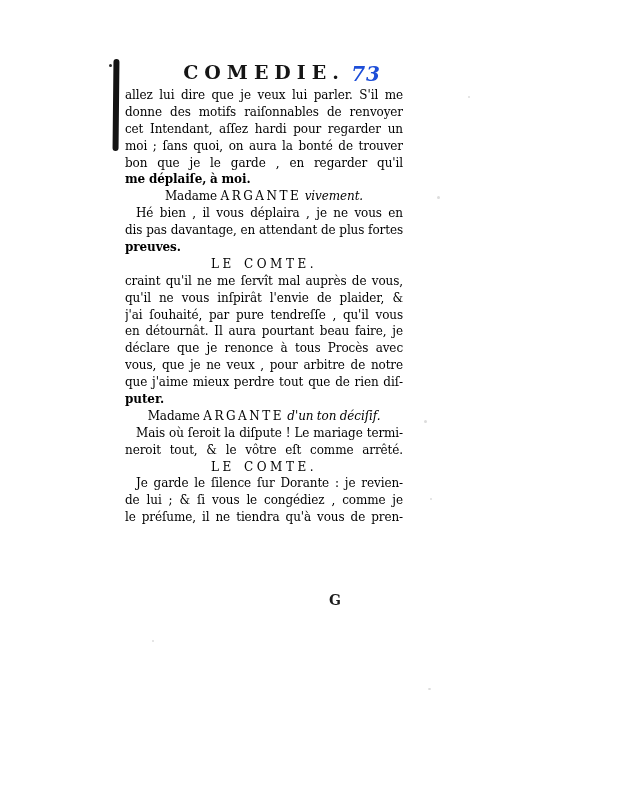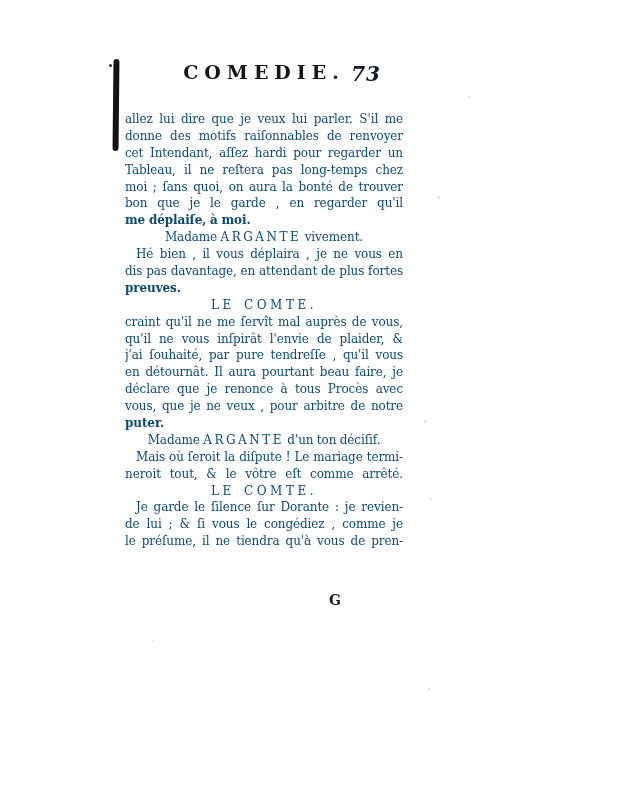--- a/index.html
+++ b/index.html
@@ -5,31 +5,31 @@
   html,body { margin:0; padding:0; background:#ffffff; }
   .canvas {
     position:relative; width:618px; height:800px; background:#ffffff;
     font-family:"DejaVu Serif", serif; color:#262626; overflow:hidden;
   }
   
   .header { position:absolute; left:125px; top:61px; width:278px; height:26px; text-align:center; }
   .title  { font-size:19px; font-weight:700; letter-spacing:6px; color:#151515; white-space:nowrap; }
   .pagenum{
     position:absolute; right:22px; top:1px; font-size:20px; font-weight:700;
-    font-style:italic; color:#0f172a; letter-spacing:1px;
+    font-style:italic; color:#1d4ed8; letter-spacing:1px;
   }
   
-  .textblock { position:absolute; left:125px; top:87px; width:278px; font-size:12px; line-height:16.9px; color:#0c4a6e;margin-top:24px; }
+  .textblock { position:absolute; left:125px; top:87px; width:278px; font-size:12px; line-height:16.9px; color:#000000; }
   .ln   { height:16.9px; overflow:hidden; word-spacing:-0.3px; letter-spacing:-0.1px; }
   .t-j  { text-align:justify; text-align-last:justify; }
   .t-l  { text-align:left;font-weight:bold; }
   .t-c  { text-align:center; text-align-last:center; }
   .ind  { padding-left:11px; }
   .s-r  { }
-  .s-i  { }
+  .s-i  { font-style:italic; }
   .s-sp { letter-spacing:2.5px; }
   .s-sp2{ letter-spacing:3.5px; word-spacing:2px; }
   
   .catchword { position:absolute; left:329px; top:592px; font-size:14px; font-weight:700; color:#1c1c1c; }
   
   .ink-mark {
     position:absolute; left:113px; top:59px; width:6px; height:92px;
     background:#141414; border-radius:3px; transform:rotate(0.6deg);
   }
   .ink-dot { position:absolute; left:109px; top:64px; width:3px; height:3px; background:#2a2a2a; border-radius:50%; }
@@ -52,35 +52,35 @@
 
   <div class="header">
     <span class="title">COMEDIE.</span>
     <span class="pagenum">73</span>
   </div>
 
   <div class="textblock">
       <div class="ln t-j"><span class="s-r">allez lui dire que je veux lui parler. S'il me</span></div>
       <div class="ln t-j"><span class="s-r">donne des motifs raiſonnables de renvoyer</span></div>
       <div class="ln t-j"><span class="s-r">cet Intendant, aſſez hardi pour regarder un</span></div>
-      <div class="ln t-j"><span class="s-r">Tableau, il ne reſtera pas long-temps chez</span></div>
       <div class="ln t-j"><span class="s-r">moi ; ſans quoi, on aura la bonté de trouver</span></div>
       <div class="ln t-j"><span class="s-r">bon que je le garde , en regarder qu'il</span></div>
       <div class="ln t-l"><span class="s-r">me déplaiſe, à moi.</span></div>
       <div class="ln t-c"><span class="s-r">Madame </span><span class="s-sp">ARGANTE</span><span class="s-i"> vivement.</span></div>
       <div class="ln t-j ind"><span class="s-r">Hé bien , il vous déplaira , je ne vous en</span></div>
       <div class="ln t-j"><span class="s-r">dis pas davantage, en attendant de plus fortes</span></div>
       <div class="ln t-l"><span class="s-r">preuves.</span></div>
       <div class="ln t-c"><span class="s-sp2">LE COMTE.</span></div>
       <div class="ln t-j"><span class="s-r">craint qu'il ne me ſervît mal auprès de vous,</span></div>
       <div class="ln t-j"><span class="s-r">qu'il ne vous inſpirât l'envie de plaider, &amp;</span></div>
       <div class="ln t-j"><span class="s-r">j'ai ſouhaité, par pure tendreſſe , qu'il vous</span></div>
       <div class="ln t-j"><span class="s-r">en détournât. Il aura pourtant beau faire, je</span></div>
       <div class="ln t-j"><span class="s-r">déclare que je renonce à tous Procès avec</span></div>
       <div class="ln t-j"><span class="s-r">vous, que je ne veux , pour arbitre de notre</span></div>
+      <div class="ln t-j"><span class="s-r">que j'aime mieux perdre tout que de rien diſ-</span></div>
       <div class="ln t-l"><span class="s-r">puter.</span></div>
       <div class="ln t-c"><span class="s-r">Madame </span><span class="s-sp">ARGANTE</span><span class="s-i"> d'un ton déciſif.</span></div>
       <div class="ln t-j ind"><span class="s-r">Mais où ſeroit la diſpute ! Le mariage termi-</span></div>
       <div class="ln t-j"><span class="s-r">neroit tout, &amp; le vôtre eſt comme arrêté.</span></div>
       <div class="ln t-c"><span class="s-sp2">LE COMTE.</span></div>
       <div class="ln t-j ind"><span class="s-r">Je garde le ſilence ſur Dorante : je revien-</span></div>
       <div class="ln t-j"><span class="s-r">de lui ; &amp; ſi vous le congédiez , comme je</span></div>
       <div class="ln t-j"><span class="s-r">le préſume, il ne tiendra qu'à vous de pren-</span></div>
     </div>
 

